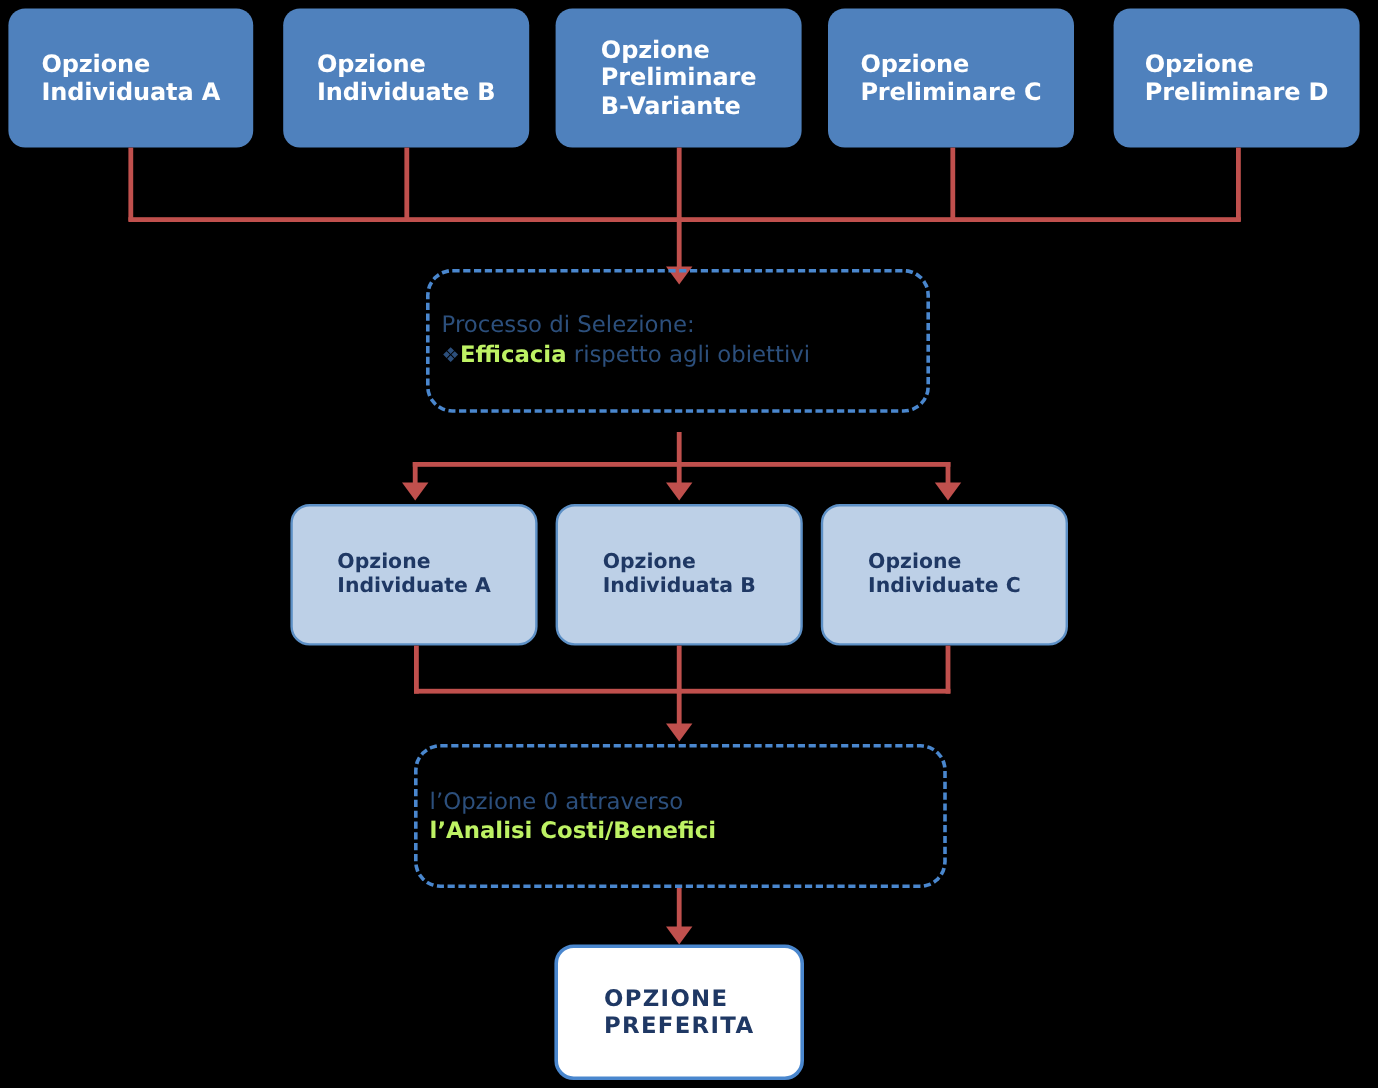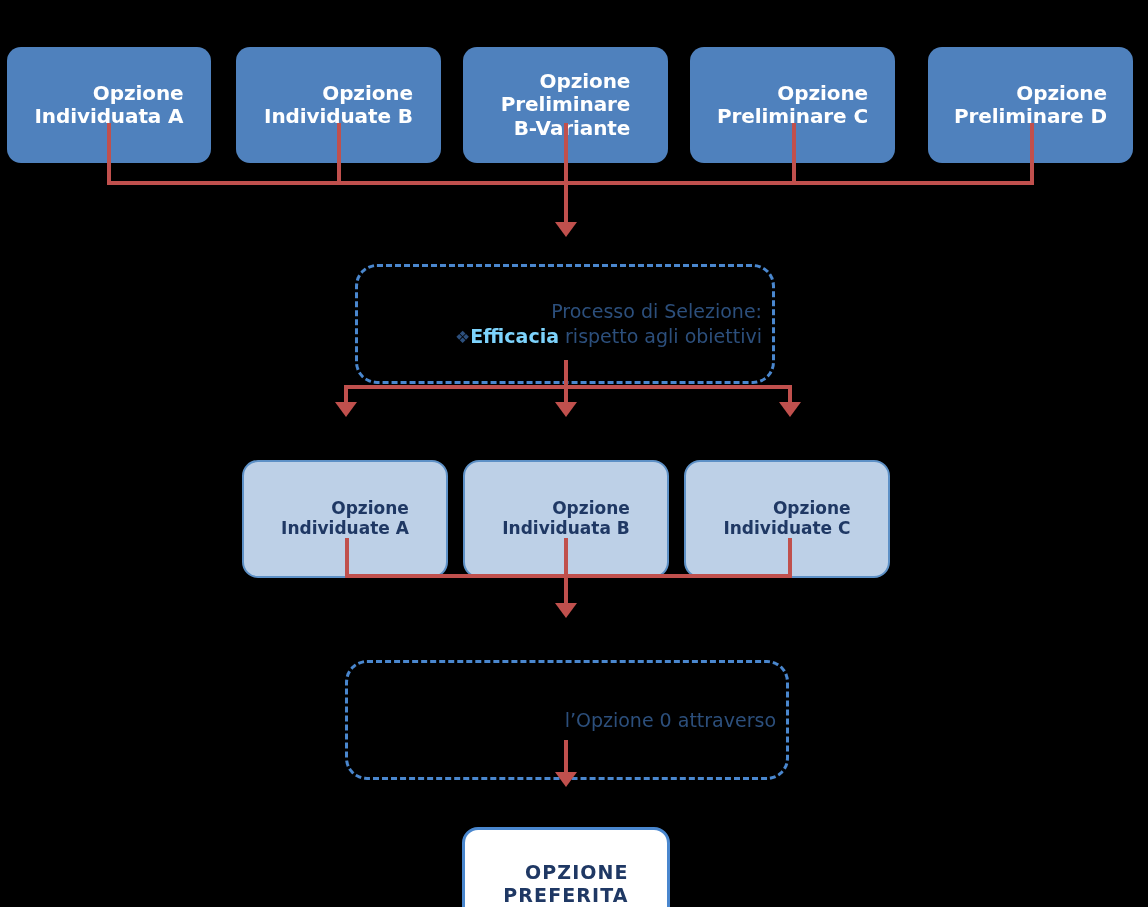--- a/index.html
+++ b/index.html
@@ -18,23 +18,22 @@
     overflow: hidden;
   }
 
   
   .node {
     position: absolute;
     box-sizing: border-box;
     display: flex;
     align-items: center;
     justify-content: center;
-    text-align: right;
+    text-align: left;
     line-height: 1.16;
-    margin-top: 40px;
   }
 
   .node-prelim {
     background: #4F81BD;
     border-radius: 14px;
     color: #FFFFFF;
     font-weight: bold;
     font-size: 20px;
     letter-spacing: -0.1px;
     padding: 4px 8px;
@@ -64,21 +63,21 @@
   .node-process {
     background: transparent;
     border: 3px dashed #4A87CE;
     border-radius: 22px;
     color: #2C4F7C;
     font-size: 19px;
     padding: 6px 10px;
     line-height: 1.28;
   }
   .node-process .ptext { width: 100%; }
-  .node-process b { color: #7dd3fc; font-weight: bold; }
+  .node-process b { color: #bef264; font-weight: bold; }
   .node-process .bullet { color: #2C4F7C; font-size: 17px; }
 
   
   .conn {
     position: absolute;
     background: #C0504D;
   }
   .conn-v { width: 4px; }
   .conn-h { height: 4px; }
 
@@ -188,20 +187,21 @@
   <div class="conn conn-v" style="left:564px; top:538px; height:40px;"></div>
   <div class="conn conn-v" style="left:788px; top:538px; height:40px;"></div>
   <div class="conn conn-h" style="left:345px; top:574px; width:447px;"></div>
 
   <div class="conn conn-v" style="left:564px; top:574px; height:30px;"></div>
   <div class="arrow-down" style="left:555px; top:603px;"></div>
 
   <div class="node node-process" style="left:345px; top:620px; width:444px; height:120px;">
     <div class="ptext">
       <div>l’Opzione 0 attraverso</div>
+      <div><b>l’Analisi Costi/Benefici</b></div>
     </div>
   </div>
 
   <div class="conn conn-v" style="left:564px; top:740px; height:33px;"></div>
   <div class="arrow-down" style="left:555px; top:772px;"></div>
 
   <div class="node node-preferita" style="left:462px; top:787px; width:208px; height:113px;">
     <div>
       <span>OPZIONE</span><br>
       <span>PREFERITA</span>

